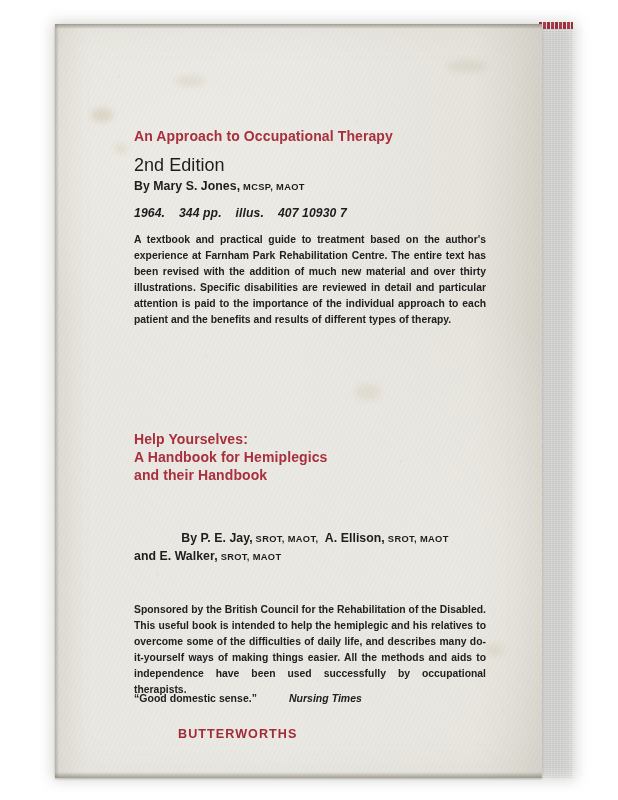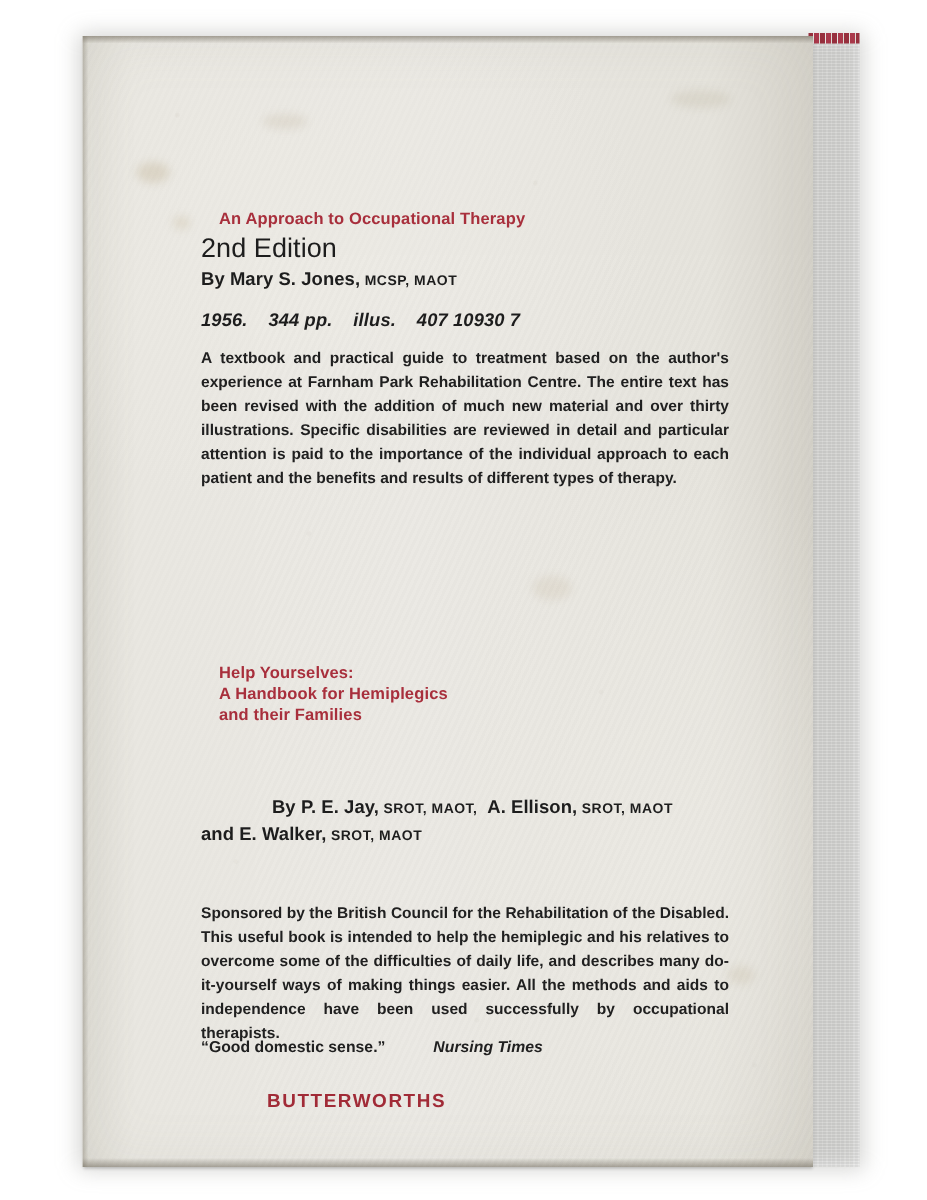--- a/index.html
+++ b/index.html
@@ -147,25 +147,25 @@
   .content {
     position: absolute;
     left: 79px;   
     top: 0;
     width: 352px; 
     height: 100%;
   }
 
   .title {
     color: #a82f3c;
-    font-size: 11px;
+    font-size: 14px;
     font-weight: bold;
     letter-spacing: .1px;
     line-height: 1.18;
-    margin: 12px;
+    margin: 0;
   }
   .title-multiline { line-height: 1.27; }
 
   .edition {
     color: #1d1d1d;
     font-size: 18px;
     font-weight: normal;
     letter-spacing: .05px;
     margin: 3px 0 0 0;
   }
@@ -272,32 +272,32 @@
 
       <div class="blk-1-edition">
         <div class="edition">2nd Edition</div>
       </div>
 
       <div class="blk-1-by">
         <p class="byline"><span>By Mary S. Jones,</span><span class="creds">MCSP, MAOT</span></p>
       </div>
 
       <div class="blk-1-pub">
-        <p class="pubinfo">1956.    344 pp.    illus.    407 10930 7</p>
+        <p class="pubinfo">1964.    344 pp.    illus.    407 10930 7</p>
       </div>
 
       <div class="blk-1-blurb">
         <p class="blurb">A textbook and practical guide to treatment based on the author's experience at Farnham Park Rehabilitation Centre. The entire text has been revised with the addition of much new material and over thirty illustrations. Specific disabilities are reviewed in detail and particular attention is paid to the importance of the individual approach to each patient and the benefits and results of different types of therapy.</p>
       </div>
 
       <div class="blk-2-title">
         <h1 class="title title-multiline">
           <span>Help Yourselves:</span><br>
           <span>A Handbook for Hemiplegics</span><br>
-          <span>and their Families</span>
+          <span>and their Handbook</span>
         </h1>
       </div>
 
       <div class="blk-2-by">
         <p class="byline"><span>By P. E. Jay,</span><span class="creds">SROT, MAOT,</span>&nbsp; <span>A. Ellison,</span><span class="creds">SROT, MAOT</span></p>
       </div>
 
       <div class="blk-2-by2">
         <p class="byline"><span>and E. Walker,</span><span class="creds">SROT, MAOT</span></p>
       </div>

